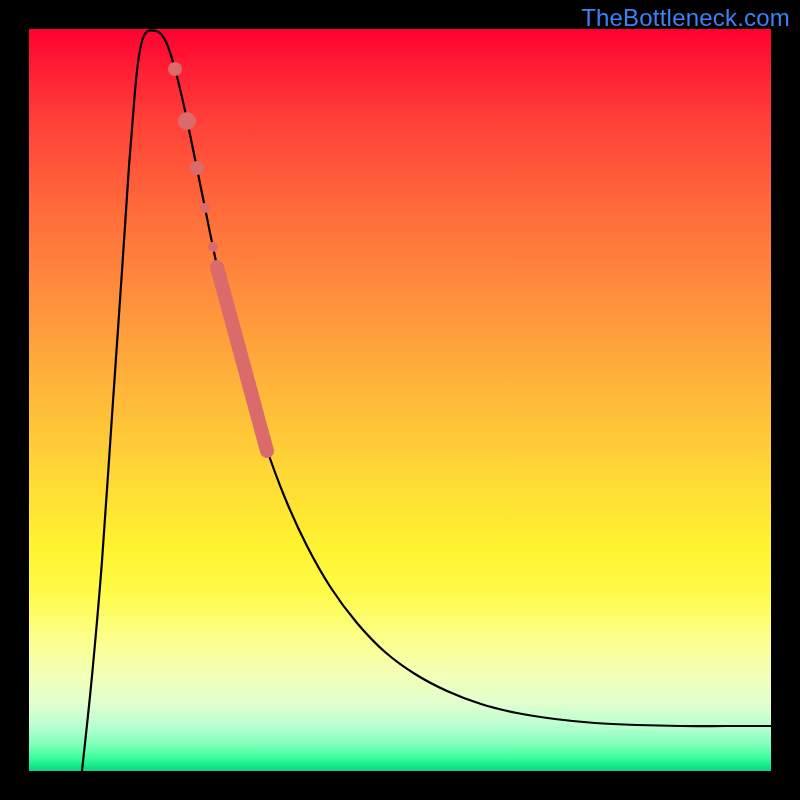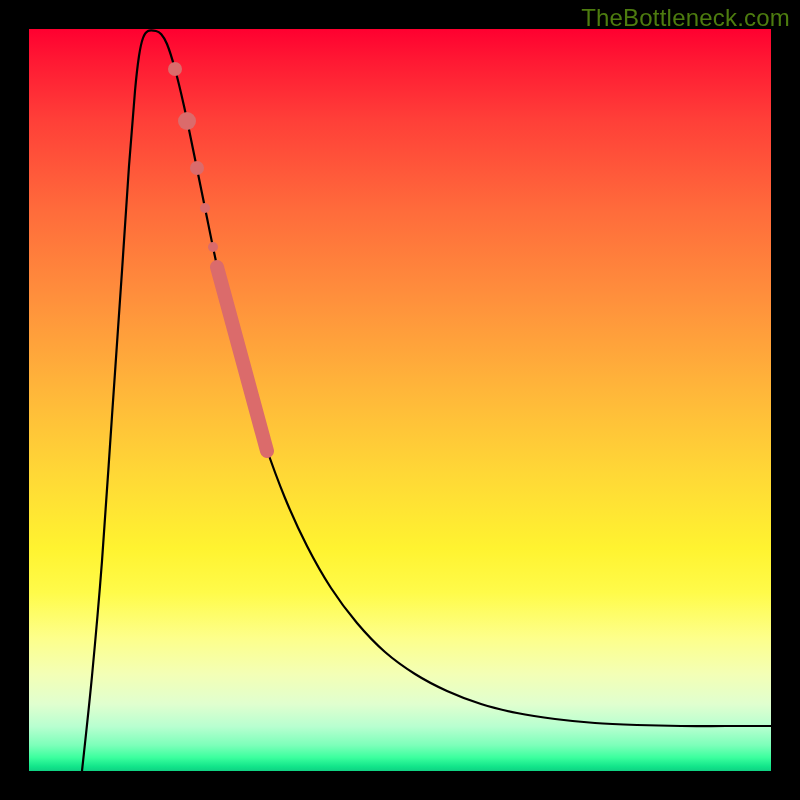--- a/index.html
+++ b/index.html
@@ -46,21 +46,21 @@
       #7dffba 96.5%,
       #3bff9e 98.2%,
       #12e58a 99.4%,
       #0fd183 100%
     );
   }
   .watermark {
     position: absolute;
     top: 4px;
     right: 10px;
-    color: #4d7c0f;
+    color: #3b82f6;
     font-size: 24px;
     font-weight: 500;
     letter-spacing: 0.2px;
     user-select: none;
   }
   svg.curve {
     position: absolute;
     inset: 0;
   }
 </style>

